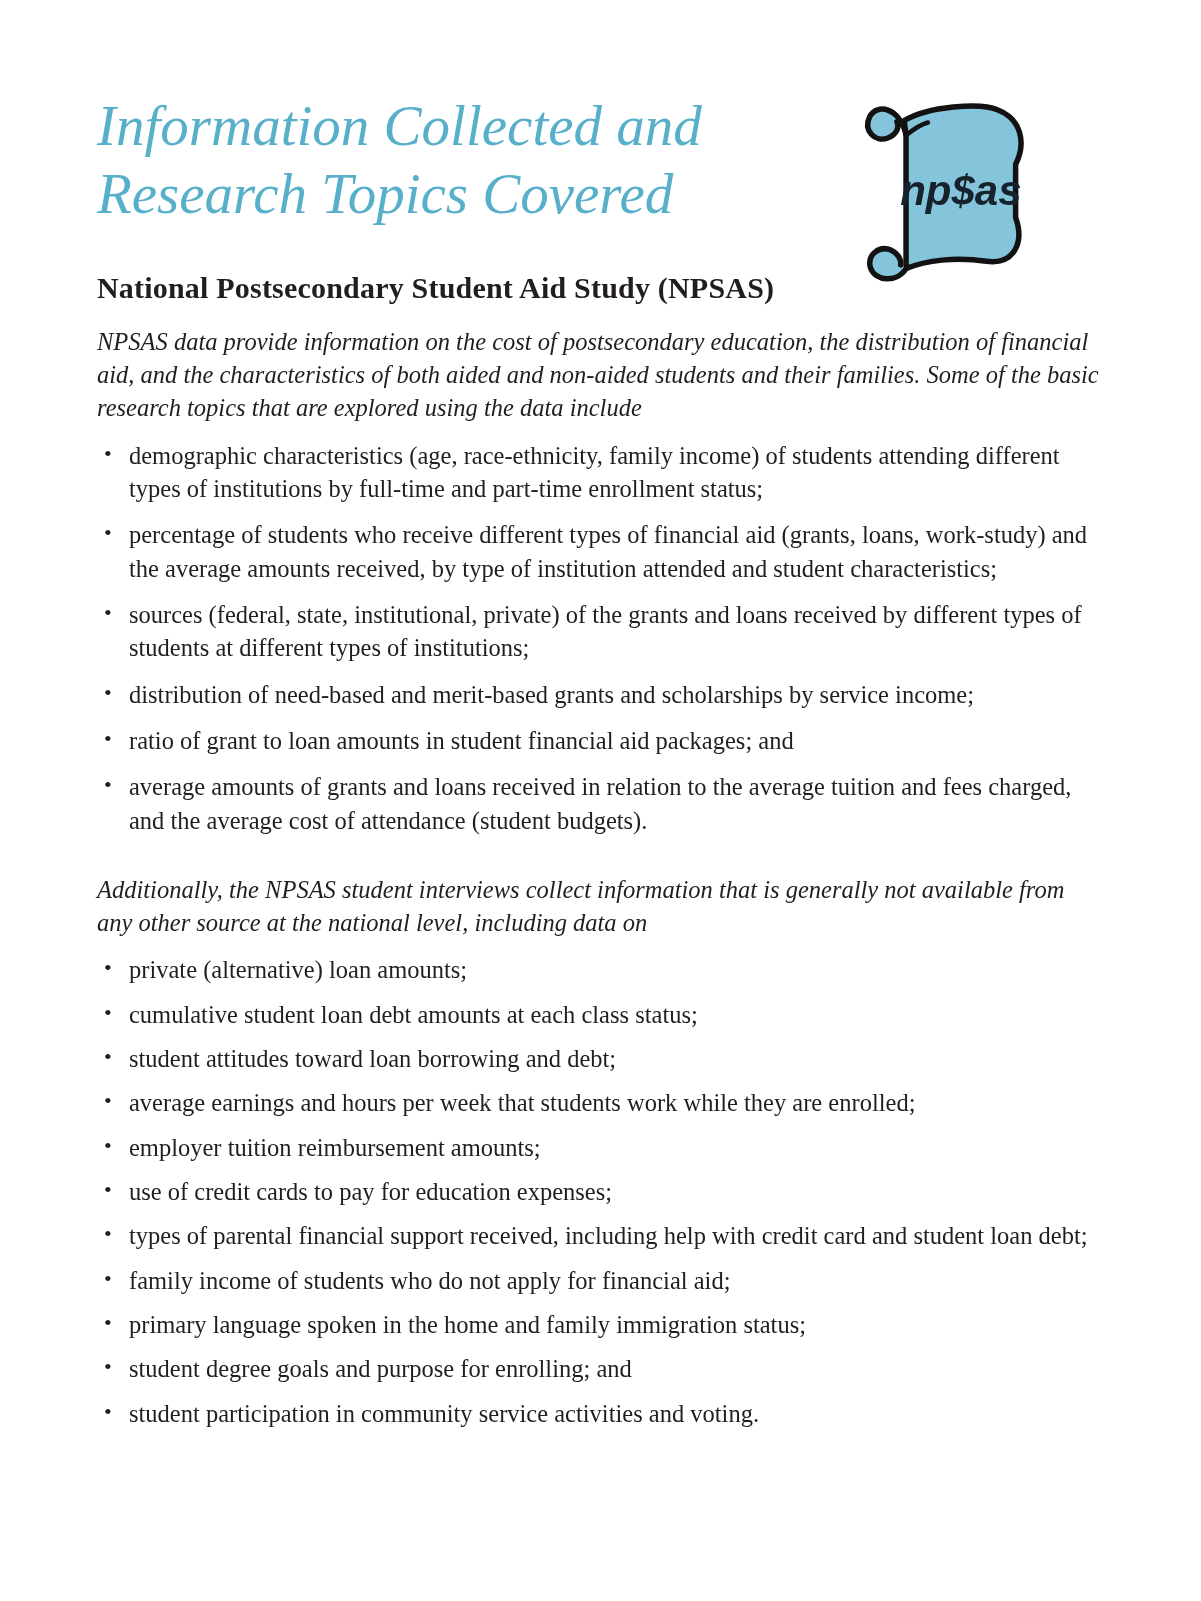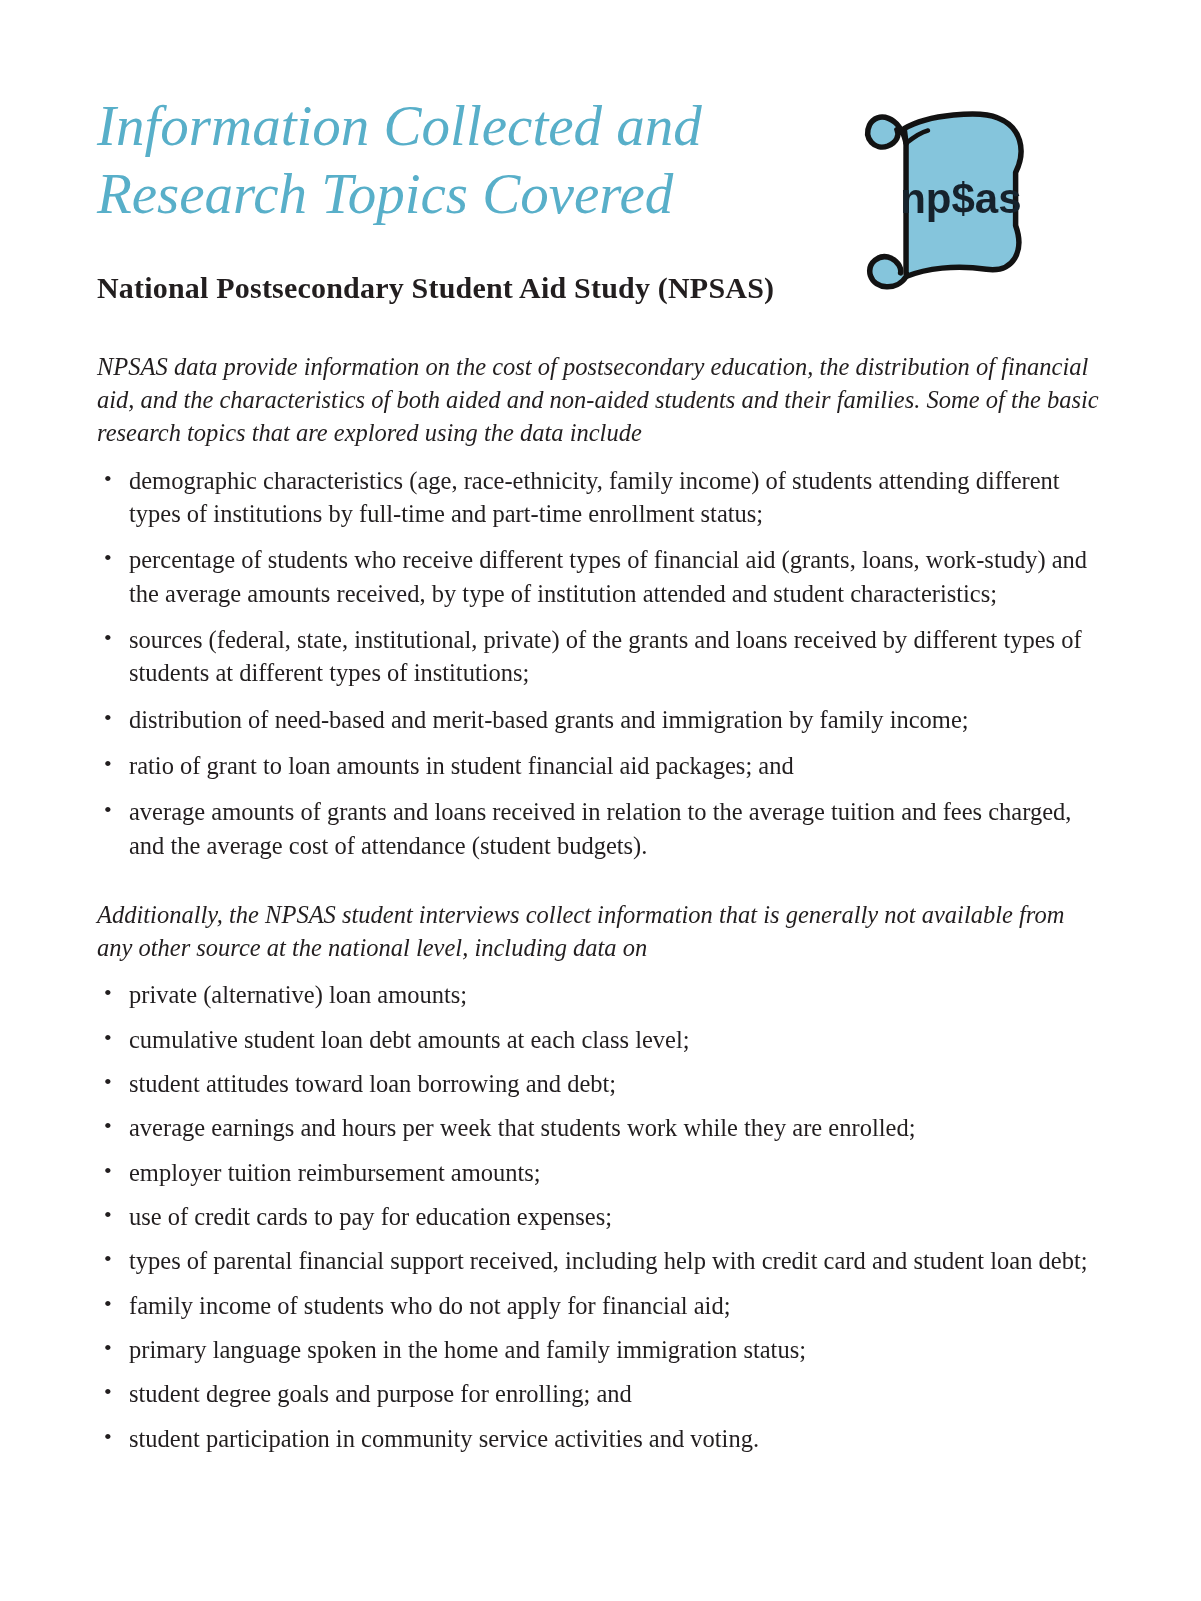--- a/index.html
+++ b/index.html
@@ -29,24 +29,25 @@
     font-weight:normal;
     color:var(--title-blue);
     font-size:57px;
     line-height:1.2;
     max-width:720px;
     margin-bottom:42px;
   }
   .title .title-line{display:block;}
   .logo{
     position:absolute;
-    top:86px;
+    top:78px;
     right:158px;
     width:210px;
     height:215px;
+    font-style:italic;
   }
   .logo svg{width:100%;height:100%;}
   .scroll-shape{
     fill:var(--logo-fill);
     stroke:var(--logo-outline);
     stroke-width:6;
     stroke-linejoin:round;
     stroke-linecap:round;
   }
   .scroll-line{
@@ -58,21 +59,21 @@
   .logo-text{
     fill:var(--logo-text-color);
     font-family:"Liberation Sans", sans-serif;
     font-weight:bold;
     font-size:46px;
     letter-spacing:0px;
   }
   .section-heading{
     font-size:30px;
     font-weight:bold;
-    margin-bottom:45px;
+    margin-bottom:20px;
     letter-spacing:0.2px;
   }
   .body-text{
     font-size:24.5px;
     line-height:1.36;
     margin-bottom:14px;
     font-style:italic;
   }
   .para-additional{
     margin-top:36px;
@@ -138,30 +139,30 @@
   </header>
 
   <h2 class="section-heading">National Postsecondary Student Aid Study (NPSAS)</h2>
 
   <p class="body-text">NPSAS data provide information on the cost of postsecondary education, the distribution of financial aid, and the characteristics of both aided and non-aided students and their families. Some of the basic research topics that are explored using the data include</p>
 
   <ul class="bullets">
       <li>demographic characteristics (age, race-ethnicity, family income) of students attending different types of institutions by full-time and part-time enrollment status;</li>
       <li>percentage of students who receive different types of financial aid (grants, loans, work-study) and the average amounts received, by type of institution attended and student characteristics;</li>
       <li>sources (federal, state, institutional, private) of the grants and loans received by different types of students at different types of institutions;</li>
-      <li>distribution of need-based and merit-based grants and immigration by family income;</li>
+      <li>distribution of need-based and merit-based grants and scholarships by service income;</li>
       <li>ratio of grant to loan amounts in student financial aid packages; and</li>
       <li>average amounts of grants and loans received in relation to the average tuition and fees charged, and the average cost of attendance (student budgets).</li>
     </ul>
 
   <p class="body-text para-additional">Additionally, the NPSAS student interviews collect information that is generally not available from any other source at the national level, including data on</p>
 
   <ul class="bullets compact">
       <li>private (alternative) loan amounts;</li>
-      <li>cumulative student loan debt amounts at each class level;</li>
+      <li>cumulative student loan debt amounts at each class status;</li>
       <li>student attitudes toward loan borrowing and debt;</li>
       <li>average earnings and hours per week that students work while they are enrolled;</li>
       <li>employer tuition reimbursement amounts;</li>
       <li>use of credit cards to pay for education expenses;</li>
       <li>types of parental financial support received, including help with credit card and student loan debt;</li>
       <li>family income of students who do not apply for financial aid;</li>
       <li>primary language spoken in the home and family immigration status;</li>
       <li>student degree goals and purpose for enrolling; and</li>
       <li>student participation in community service activities and voting.</li>
     </ul>

